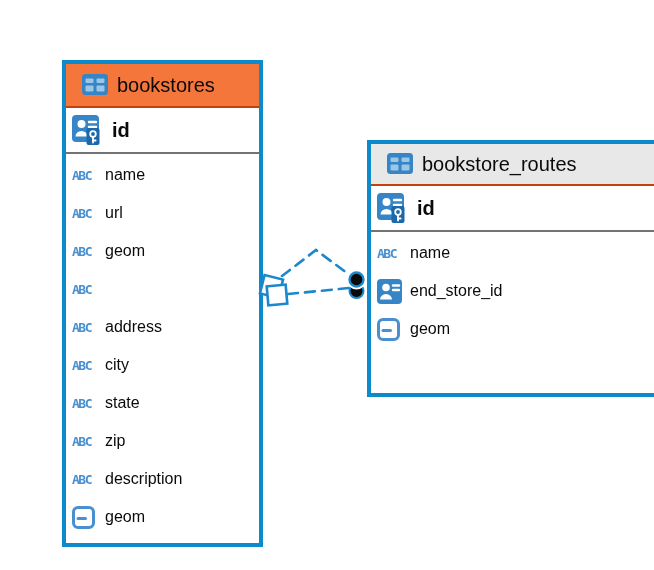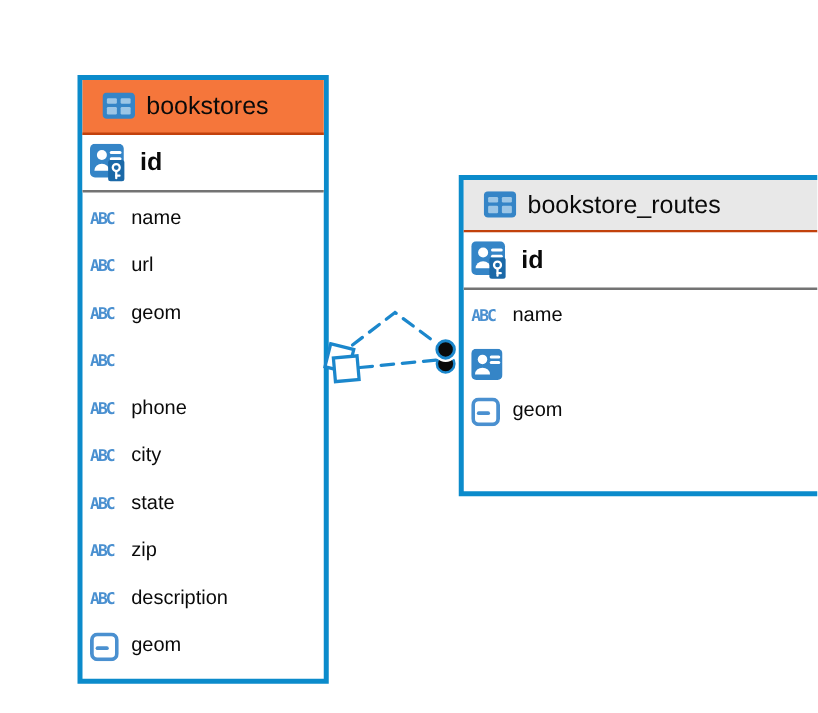--- a/index.html
+++ b/index.html
@@ -132,21 +132,21 @@
       </div>
       <div class="frow">
         <span class="abc">ABC</span>
         <span class="fname">geom</span>
       </div>
       <div class="frow">
         <span class="abc">ABC</span>
       </div>
       <div class="frow">
         <span class="abc">ABC</span>
-        <span class="fname">phone</span>
+        <span class="fname">address</span>
       </div>
       <div class="frow">
         <span class="abc">ABC</span>
         <span class="fname">city</span>
       </div>
       <div class="frow">
         <span class="abc">ABC</span>
         <span class="fname">state</span>
       </div>
       <div class="frow">
@@ -209,20 +209,21 @@
       <div class="frow">
         <span class="icon" style="width:25px; justify-content:flex-start;">
           <svg width="25" height="25" viewBox="0 0 25 25">
             <rect x="0" y="0" width="25" height="25" rx="4" fill="#3585c7"></rect>
             <circle cx="9" cy="8.5" r="3.8" fill="#ffffff"></circle>
             <path d="M 3,20.5 a6,5.4 0 0 1 12,0 z" fill="#ffffff"></path>
             <line x1="16" y1="6.5" x2="22" y2="6.5" stroke="#ffffff" stroke-width="2.4" stroke-linecap="round"></line>
             <line x1="16" y1="11" x2="22" y2="11" stroke="#ffffff" stroke-width="2.4" stroke-linecap="round"></line>
           </svg>
         </span>
+        <span class="fname">end_store_id</span>
       </div>
       <div class="frow">
         <span class="icon" style="width:25px; justify-content:flex-start;">
           <svg width="23" height="23" viewBox="0 0 23 23">
             <rect x="1.5" y="1.5" width="20" height="20" rx="4.5" fill="none" stroke="#4a90d0" stroke-width="3"></rect>
             <line x1="6" y1="12.5" x2="13.5" y2="12.5" stroke="#4a90d0" stroke-width="3" stroke-linecap="round"></line>
           </svg>
         </span>
         <span class="fname">geom</span>
       </div>

